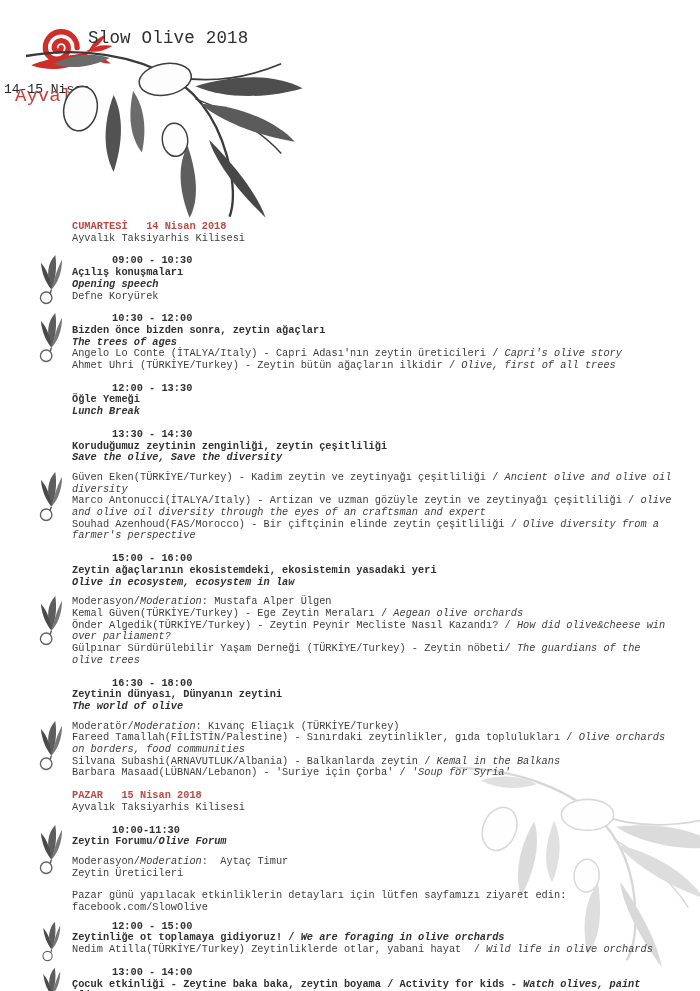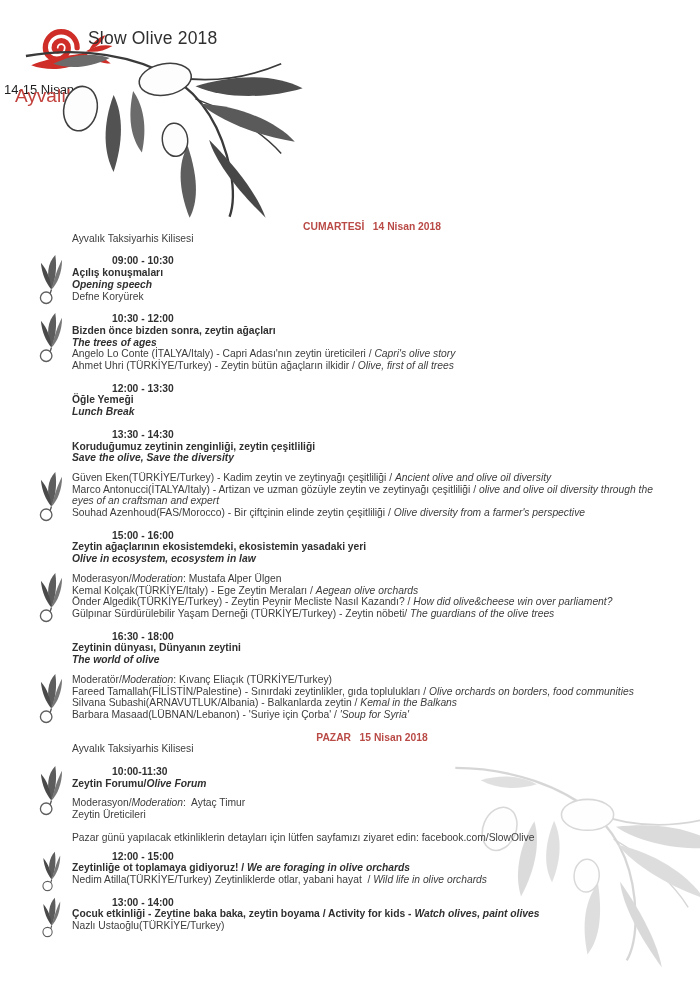--- a/index.html
+++ b/index.html
@@ -1,35 +1,35 @@
 <!DOCTYPE html>
 <html><head>
 <meta charset="utf-8">
 <style>
   html,body{margin:0;padding:0;background:#ffffff;}
   .page{position:relative;width:700px;height:991px;background:#fff;overflow:hidden;
-        font-family:Liberation Sans, sans-serif;color:#3d3d3d;}
+        font-family:Liberation Mono, monospace;color:#3d3d3d;}
   
   .logo-svg{position:absolute;left:10px;top:14px;width:106px;height:62px;}
   .brand-title{position:absolute;left:88px;top:28px;font-size:17.5px;color:#2f2f2f;letter-spacing:.2px;}
   .date-range{position:absolute;left:4px;top:66px;font-size:13px;color:#1f1f1f;margin-top:16px;}
   .location{position:absolute;left:15px;top:85px;font-size:19px;color:#c2413c;}
   .branch-svg{position:absolute;left:24px;top:44px;width:302px;height:176px;}
   .watermark-svg{position:absolute;left:438px;top:742px;width:300px;height:252px;opacity:.2;
                  transform:rotate(10deg);}
   
   .sched{position:absolute;left:72px;top:221px;width:600px;}
   .line{font-size:10.3px;line-height:11.7px;white-space:pre-wrap;}
   .run{font-style:normal;}
   .run.b{font-weight:bold;color:#303030;}
   .run.i{font-style:italic;}
   .run.bi{font-weight:bold;font-style:italic;color:#303030;margin-top:48px;}
   .time{font-weight:bold;color:#303030;margin-left:40px;}
   .day-block{margin-bottom:11px;}
-  .day-label{color:#b94a46;font-weight:bold;text-align:center;}
+  .day-label{color:#b94a46;font-weight:bold;}
   .session{margin-bottom:11px;}
   .grp{position:relative;}
   .gap{margin-top:8px;}
   .note-block{margin:2px 0 7px 0;}
   .sprig{position:absolute;left:-34px;top:-2px;width:25px;height:52px;display:block;}
   .sprig.small{width:20px;height:42px;left:-31px;top:-1px;}
   .sprig svg{width:100%;height:100%;display:block;}
   .defs-hidden{position:absolute;width:0;height:0;overflow:hidden;}
 </style>
 </head>
@@ -144,21 +144,21 @@
         </div>
       </div>
       <div class="session">
         <div class="grp">
           <div class="line time">15:00 - 16:00</div>
           <div class="line "><span class="run b">Zeytin ağaçlarının ekosistemdeki, ekosistemin yasadaki yeri</span></div>
           <div class="line "><span class="run bi">Olive in ecosystem, ecosystem in law</span></div>
         </div>
         <div class="grp gap">
           <div class="line "><span class="run ">Moderasyon/</span><span class="run i">Moderation</span><span class="run ">: Mustafa Alper Ülgen</span></div>
-          <div class="line "><span class="run ">Kemal Kolçak(TÜRKİYE/Italy) - Ege Zeytin Meraları / </span><span class="run i">Aegean olive orchards</span></div>
+          <div class="line "><span class="run ">Kemal Güven(TÜRKİYE/Turkey) - Ege Zeytin Meraları / </span><span class="run i">Aegean olive orchards</span></div>
           <div class="line "><span class="run ">Önder Algedik(TÜRKİYE/Turkey) - Zeytin Peynir Mecliste Nasıl Kazandı? / </span><span class="run i">How did olive&amp;cheese win over parliament?</span></div>
           <div class="line "><span class="run ">Gülpınar Sürdürülebilir Yaşam Derneği (TÜRKİYE/Turkey) - Zeytin nöbeti/ </span><span class="run i">The guardians of the olive trees</span></div>
           <span class="sprig ">
             <svg viewBox="0 0 26 54">
               <use href="#sprig" xlink:href="#sprig"></use>
             </svg>
           </span>
         </div>
       </div>
       <div class="session">

